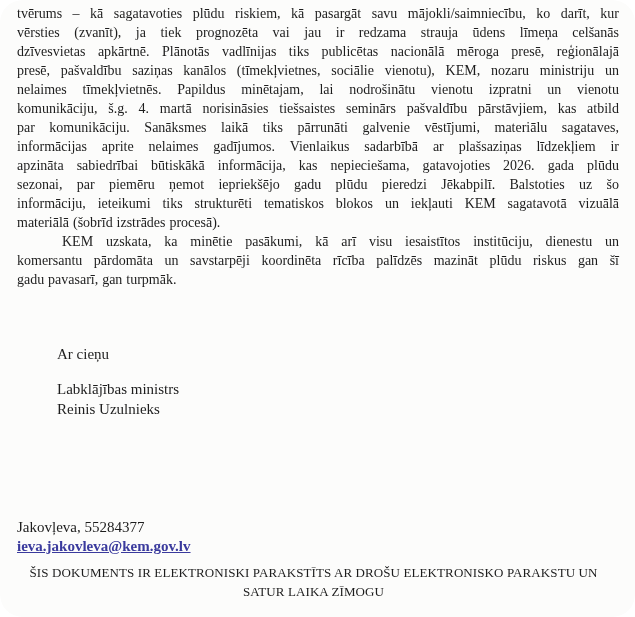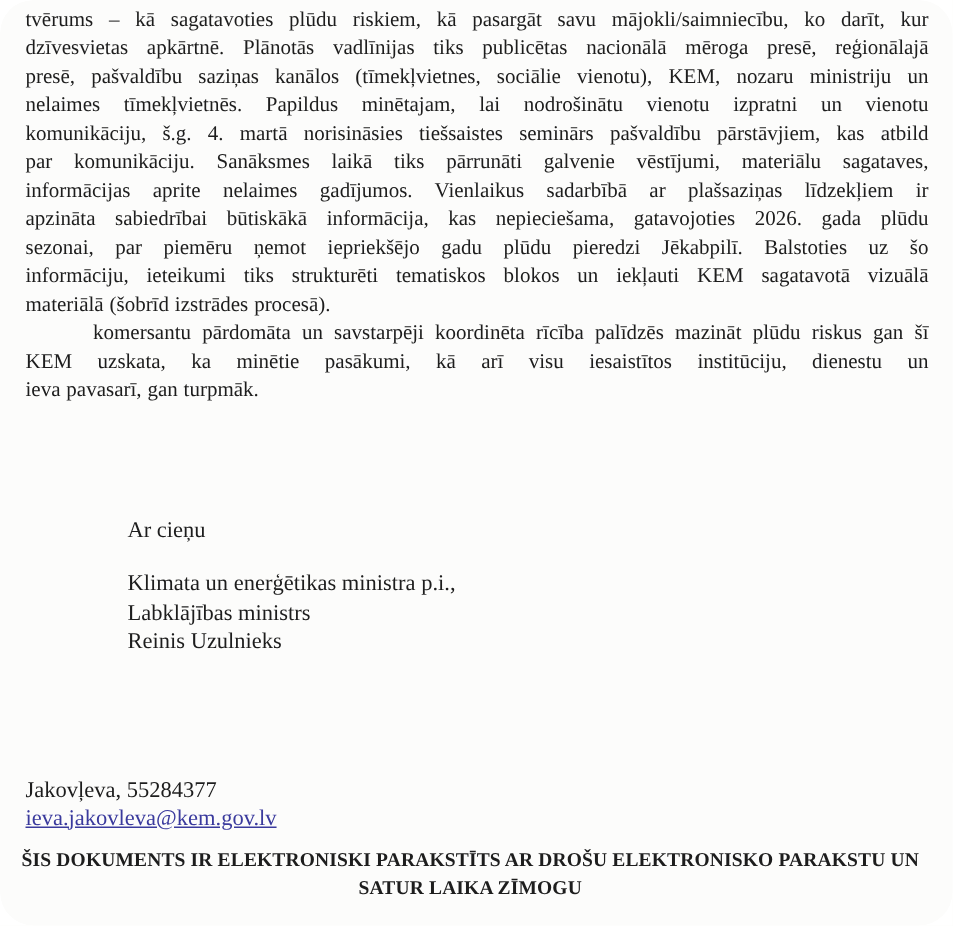--- a/index.html
+++ b/index.html
@@ -38,21 +38,21 @@
     word-spacing: 0.4px;
     white-space: normal;
   }
   .line.last { text-align-last: left; }
   .para2 .line:first-child { text-indent: 45px; }
 
   
   .signature {
     position: absolute;
     top: 345px;
-    left: 85px;
+    left: 57px;
     right: 16px;
     font-size: 15px;
     line-height: 19.3px;
   }
   .sig-titles { margin-top: 16px; }
   .sig-row {
     display: flex;
     justify-content: space-between;
     padding-right: 24px;
     flex-direction: column;
@@ -63,65 +63,65 @@
     position: absolute;
     top: 518px;
     left: 17px;
     font-size: 15px;
     line-height: 18.5px;
   }
   .contact a {
     color: var(--link);
     text-decoration: underline;
     cursor: pointer;
+    font-weight: bold;
   }
 
   
   .doc-footer {
     position: absolute;
     top: 564px;
     left: 0;
     width: 627px;
     text-align: center;
     font-size: 13px;
     line-height: 18.5px;
     letter-spacing: 0.1px;
-    font-weight: bold;
   }
 </style>
 </head>
 <body>
 
 <div class="page">
 
   <div class="content">
     <div class="para para1">
         <div class="line">tvērums – kā sagatavoties plūdu riskiem, kā pasargāt savu mājokli/saimniecību, ko darīt, kur</div>
+        <div class="line">vērsties (zvanīt), ja tiek prognozēta vai jau ir redzama strauja ūdens līmeņa celšanās</div>
         <div class="line">dzīvesvietas apkārtnē. Plānotās vadlīnijas tiks publicētas nacionālā mēroga presē, reģionālajā</div>
         <div class="line">presē, pašvaldību saziņas kanālos (tīmekļvietnes, sociālie vienotu), KEM, nozaru ministriju un</div>
         <div class="line">nelaimes tīmekļvietnēs. Papildus minētajam, lai nodrošinātu vienotu izpratni un vienotu</div>
         <div class="line">komunikāciju, š.g. 4. martā norisināsies tiešsaistes seminārs pašvaldību pārstāvjiem, kas atbild</div>
         <div class="line">par komunikāciju. Sanāksmes laikā tiks pārrunāti galvenie vēstījumi, materiālu sagataves,</div>
         <div class="line">informācijas aprite nelaimes gadījumos. Vienlaikus sadarbībā ar plašsaziņas līdzekļiem ir</div>
         <div class="line">apzināta sabiedrībai būtiskākā informācija, kas nepieciešama, gatavojoties 2026. gada plūdu</div>
         <div class="line">sezonai, par piemēru ņemot iepriekšējo gadu plūdu pieredzi Jēkabpilī. Balstoties uz šo</div>
         <div class="line">informāciju, ieteikumi tiks strukturēti tematiskos blokos un iekļauti KEM sagatavotā vizuālā</div>
         <div class="line last">materiālā (šobrīd izstrādes procesā).</div>
       </div>
     <div class="para para2">
+        <div class="line">KEM uzskata, ka minētie pasākumi, kā arī visu iesaistītos institūciju, dienestu un</div>
         <div class="line">komersantu pārdomāta un savstarpēji koordinēta rīcība palīdzēs mazināt plūdu riskus gan šī</div>
-        <div class="line">KEM uzskata, ka minētie pasākumi, kā arī visu iesaistītos institūciju, dienestu un</div>
-        <div class="line last">ieva pavasarī, gan turpmāk.</div>
+        <div class="line last">gadu pavasarī, gan turpmāk.</div>
       </div>
   </div>
 
   <div class="signature">
     <div>Ar cieņu</div>
     <div class="sig-titles">
-      <div>Klimata un enerģētikas ministra p.i.,</div>
       <div class="sig-row">
         <span>Labklājības ministrs</span>
         <span>Reinis Uzulnieks</span>
       </div>
     </div>
   </div>
 
   <div class="contact">
     <div>Jakovļeva, 55284377</div>
     <div>

